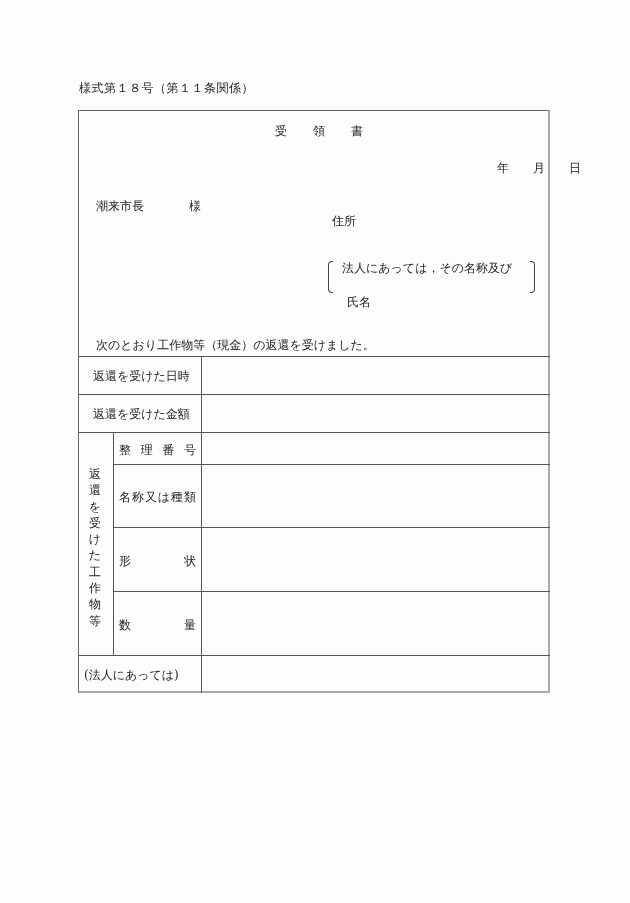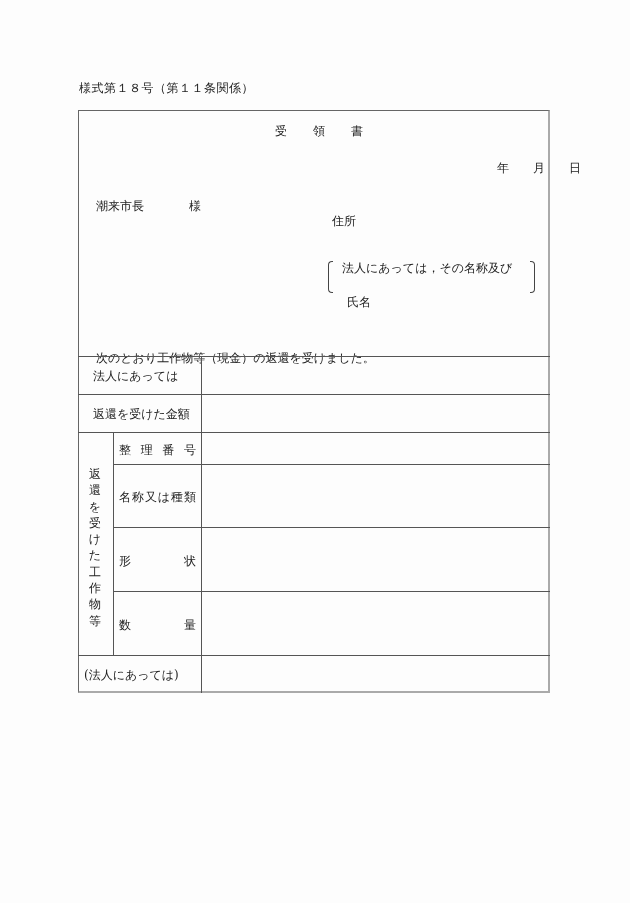--- a/index.html
+++ b/index.html
@@ -47,33 +47,33 @@
 <div class="abs t13" style="left:347px; top:246px;margin-top:48px;">氏名</div>
 
 <div class="bracket">
   <div class="l"></div>
   <div class="txt">
     <div>法人にあっては，その名称及び</div>
   </div>
   <div class="r"></div>
 </div>
 
-<div class="abs t13" style="left:96px; top:350px;text-align:center;">次のとおり工作物等（現金）の返還を受けました。</div>
+<div class="abs t13" style="left:96px; top:337px;text-align:center;">次のとおり工作物等（現金）の返還を受けました。</div>
 
 <div class="hline" style="left:78px; top:356px; width:472px;"></div>
 <div class="hline" style="left:78px; top:394px; width:472px;"></div>
 <div class="hline" style="left:78px; top:432px; width:472px;"></div>
 <div class="hline" style="left:113px; top:464px; width:437px;"></div>
 <div class="hline" style="left:113px; top:527px; width:437px;"></div>
 <div class="hline" style="left:113px; top:591px; width:437px;"></div>
 <div class="hline" style="left:78px; top:655px; width:472px;"></div>
 <div class="vline" style="left:201px; top:356px; height:337px;"></div>
 <div class="vline" style="left:113px; top:432px; height:223px;"></div>
 
-<div class="abs t13" style="left:93px; top:368px;">法人にあっては</div>
+<div class="abs t13" style="left:93px; top:368px;">返還を受けた日時</div>
 <div class="abs" style="left:202px; top:357px; width:347px; height:37px;"></div>
 
 <div class="abs t13" style="left:93px; top:406px;">返還を受けた金額</div>
 <div class="abs" style="left:202px; top:395px; width:347px; height:37px;"></div>
 
 <div class="vert">
   <div>返</div>
     <div>還</div>
     <div>を</div>
     <div>受</div>

